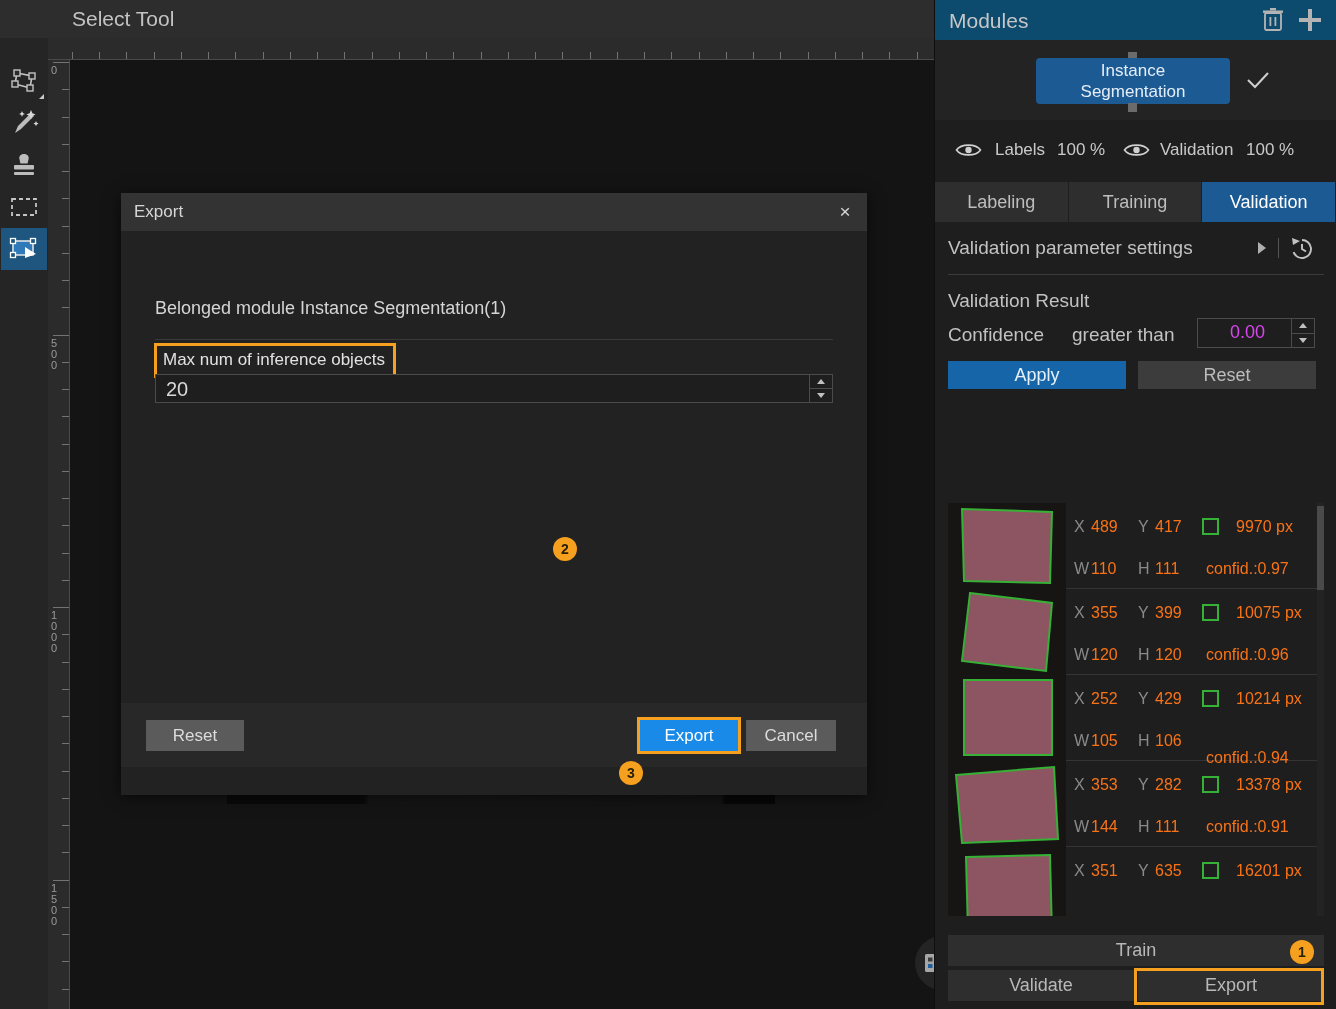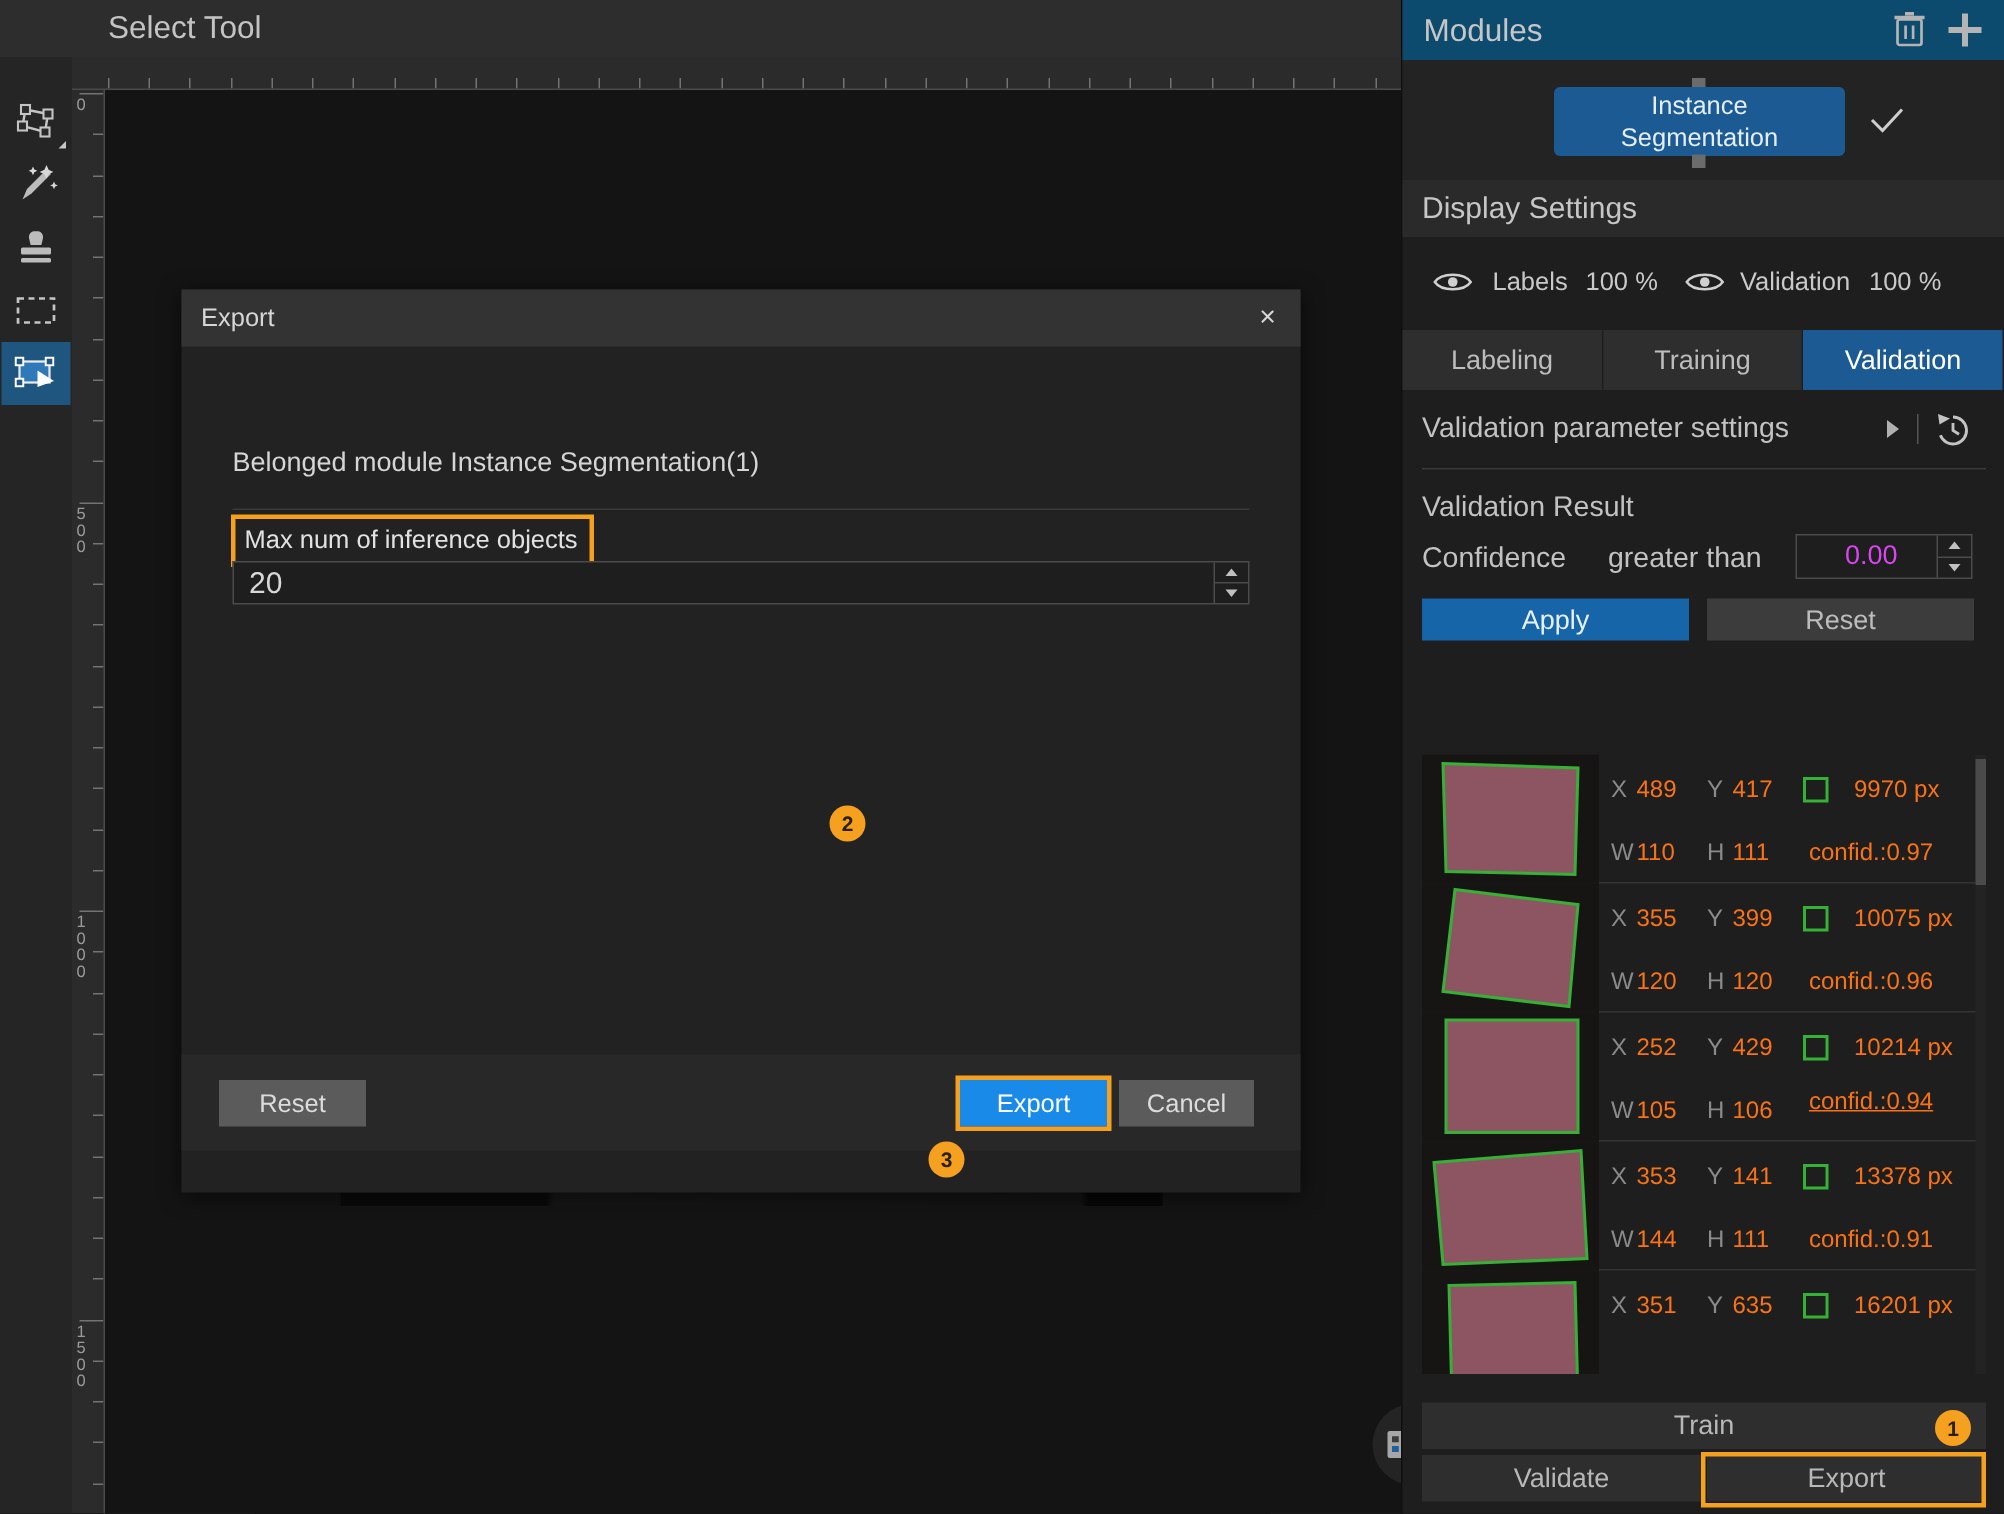--- a/index.html
+++ b/index.html
@@ -445,23 +445,20 @@
         </div>
       </div>
       <div class="mod-handle" style="top:63px;"></div>
       <div class="mod-check">
         <svg width="26" height="20" viewBox="0 0 26 20">
           <polyline points="3,10 10,17 23,3" fill="none" stroke="#cfcfcf" stroke-width="2"></polyline>
         </svg>
       </div>
     </div>
 
-    <div class="rp-sub">
-      <div class="t">Display Settings</div>
-    </div>
 
     <div class="disp-row">
       <span style="position:absolute; left:20px; top:22px;">
         <svg width="27" height="16" viewBox="0 0 27 16">
           <path d="M1.5 8 C6 1.5 21 1.5 25.5 8 C21 14.5 6 14.5 1.5 8 Z" fill="none" stroke="#d0d0d0" stroke-width="1.6"></path>
           <circle cx="13.5" cy="8" r="3.2" fill="#d0d0d0"></circle>
         </svg>
       </span>
       <span class="lbl" style="left:60px;">Labels</span>
       <span class="lbl" style="left:122px;">100 %</span>
@@ -567,33 +564,33 @@
               <span class="f k" style="left: 8px; top: 15px;">X</span>
               <span class="f " style="left: 25px; top: 15px;">252</span>
               <span class="f k" style="left: 72px; top: 15px;">Y</span>
               <span class="f " style="left: 89px; top: 15px;">429</span>
               <span class="sq-icon" style="left: 136px; top: 15px;"></span>
               <span class="f " style="left: 170px; top: 15px;">10214 px</span>
               <span class="f k" style="left: 8px; top: 57px;">W</span>
               <span class="f " style="left: 25px; top: 57px;">105</span>
               <span class="f k" style="left: 72px; top: 57px;">H</span>
               <span class="f " style="left: 89px; top: 57px;">106</span>
-              <span class="f " style="left: 140px; top: 51px; text-decoration: underline;">confid.:0.94</span>
+              <span class="f " style="left: 140px; top: 74px;">confid.:0.94</span>
             </div>
           </div>
           <div class="resrow">
             <div class="resthumb"><svg width="118" height="86" viewBox="0 0 118 86">
                 <rect width="118" height="86" fill="#171414"></rect>
                 <path d="M8,14 L106,6 L110,78 L14,82 Z" fill="#8d5561" stroke="#35b135" stroke-width="2"></path>
               </svg></div>
             <div class="resinfo">
               <span class="f k" style="left: 8px; top: 15px;">X</span>
               <span class="f " style="left: 25px; top: 15px;">353</span>
               <span class="f k" style="left: 72px; top: 15px;">Y</span>
-              <span class="f " style="left: 89px; top: 15px;">141</span>
+              <span class="f " style="left: 89px; top: 15px;">282</span>
               <span class="sq-icon" style="left: 136px; top: 15px;"></span>
               <span class="f " style="left: 170px; top: 15px;">13378 px</span>
               <span class="f k" style="left: 8px; top: 57px;">W</span>
               <span class="f " style="left: 25px; top: 57px;">144</span>
               <span class="f k" style="left: 72px; top: 57px;">H</span>
               <span class="f " style="left: 89px; top: 57px;">111</span>
               <span class="f " style="left: 140px; top: 57px;">confid.:0.91</span>
             </div>
           </div>
           <div class="resrow">

